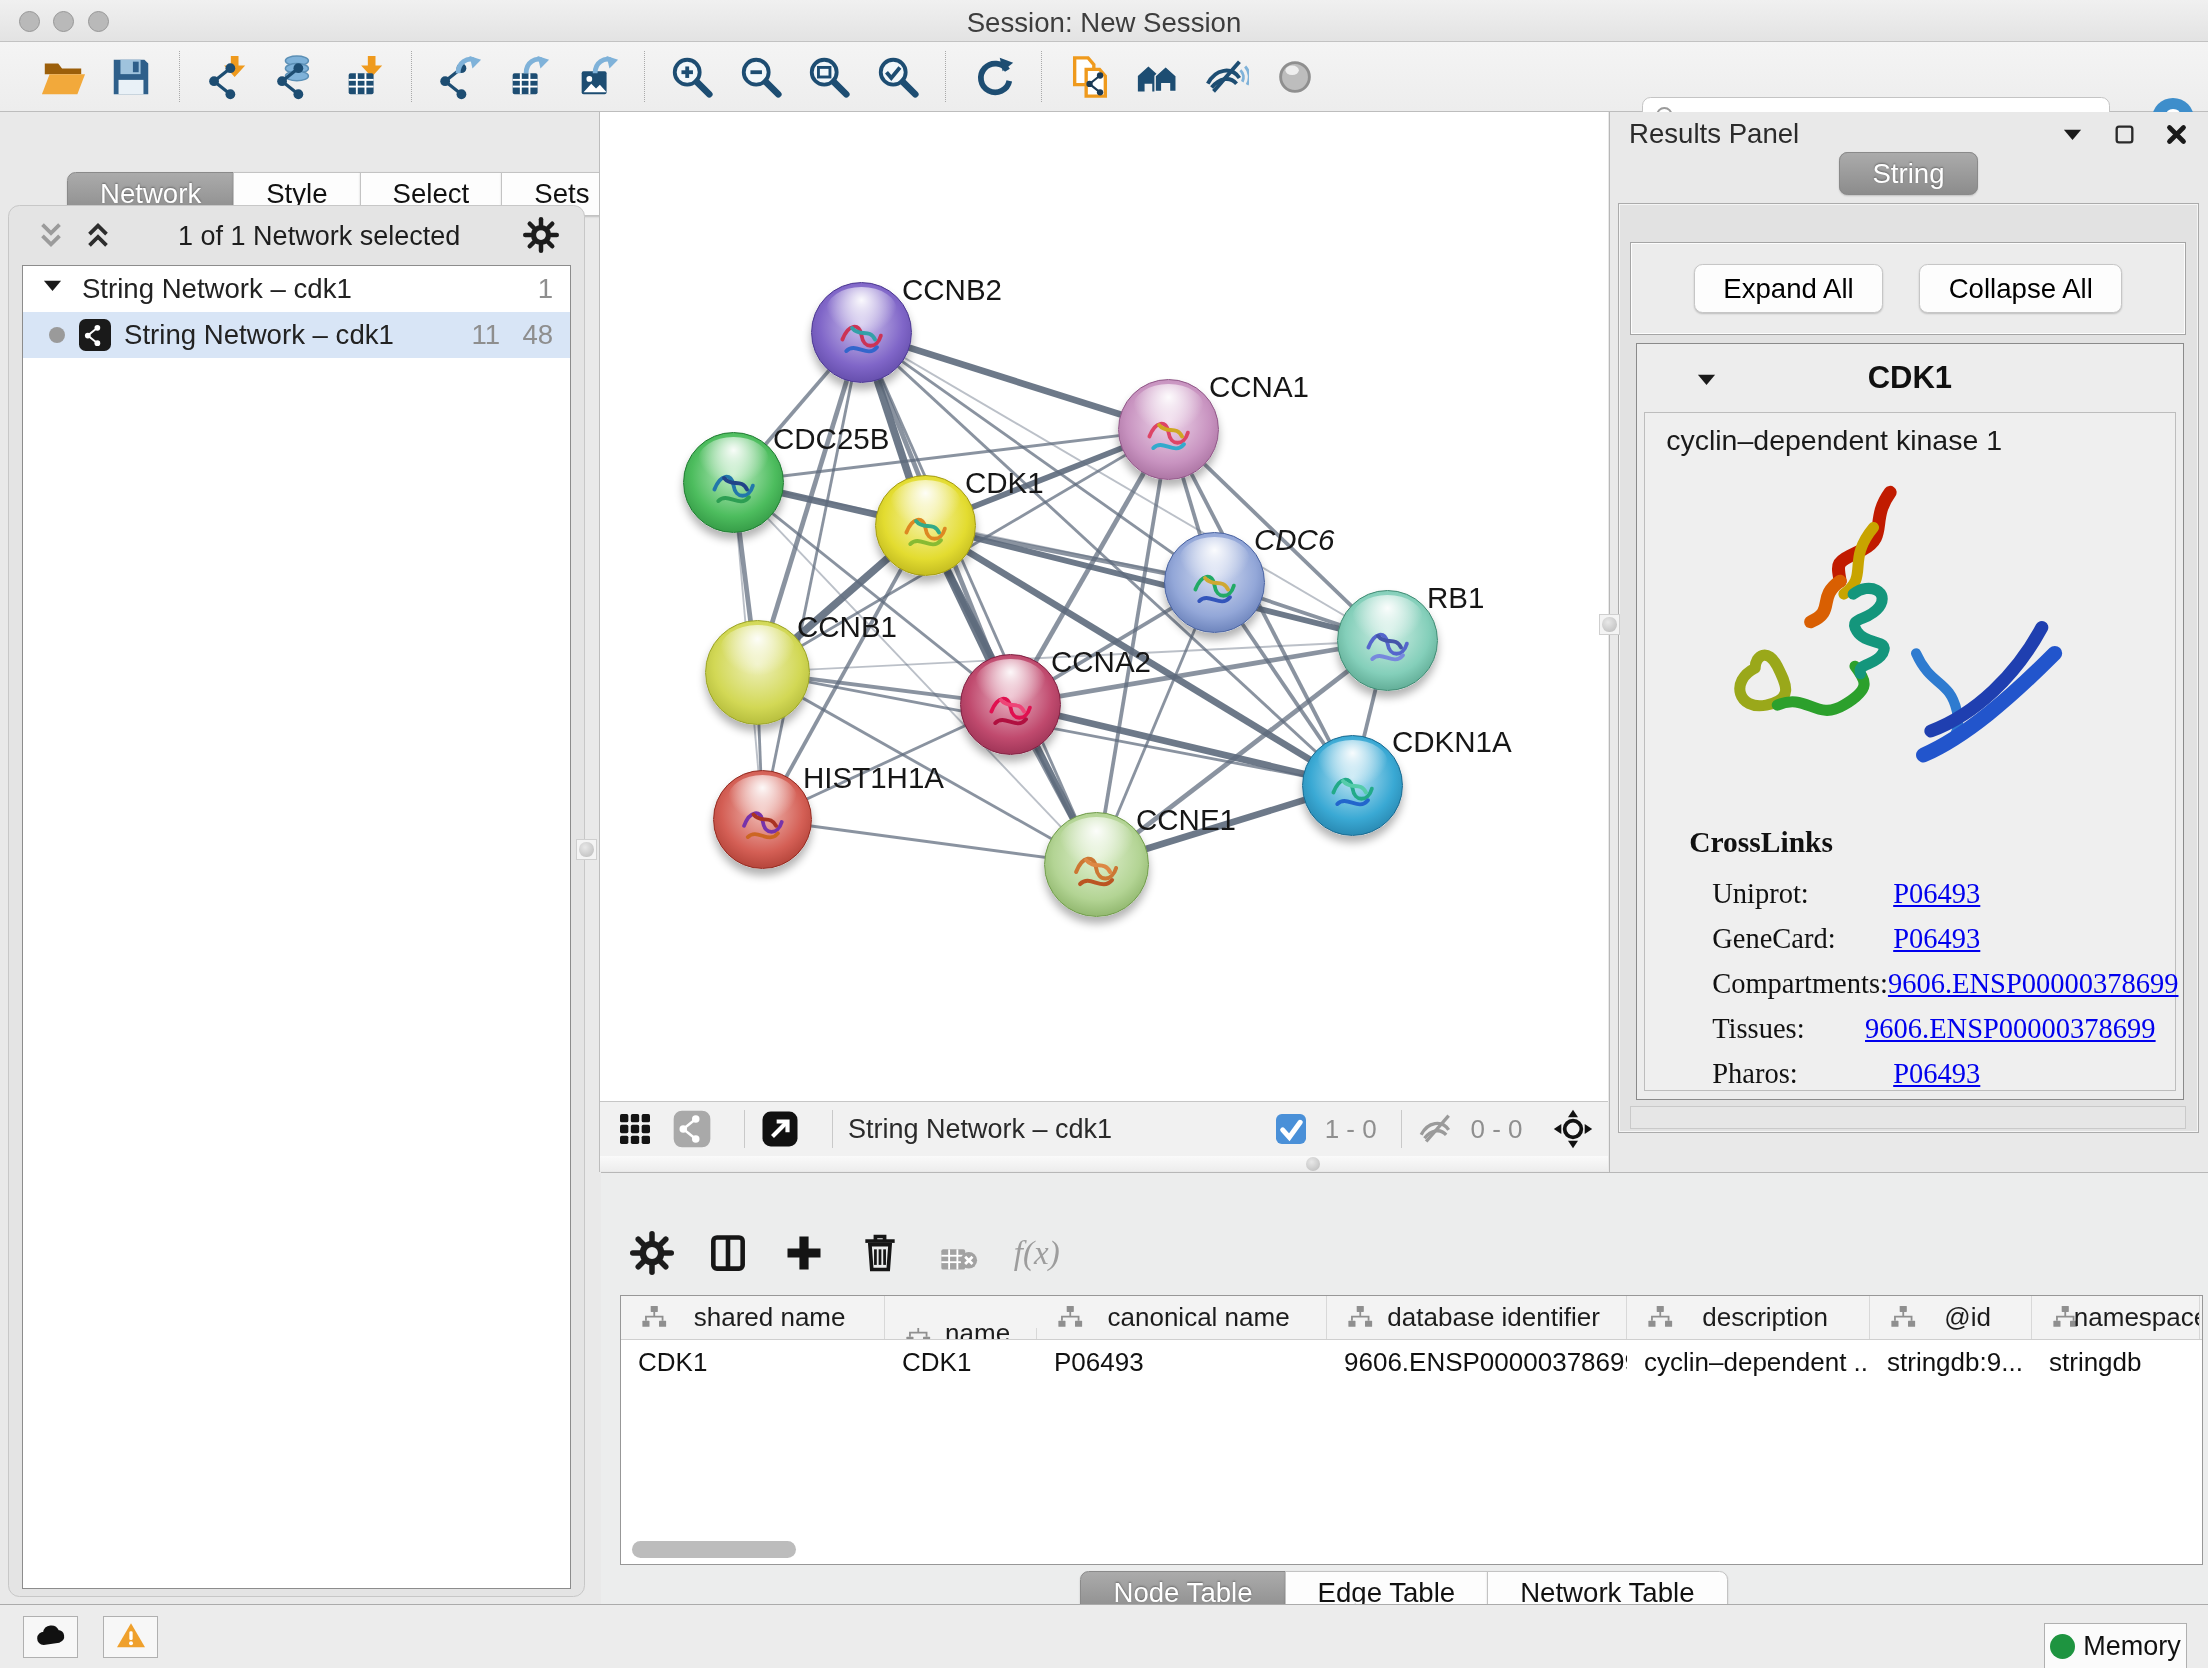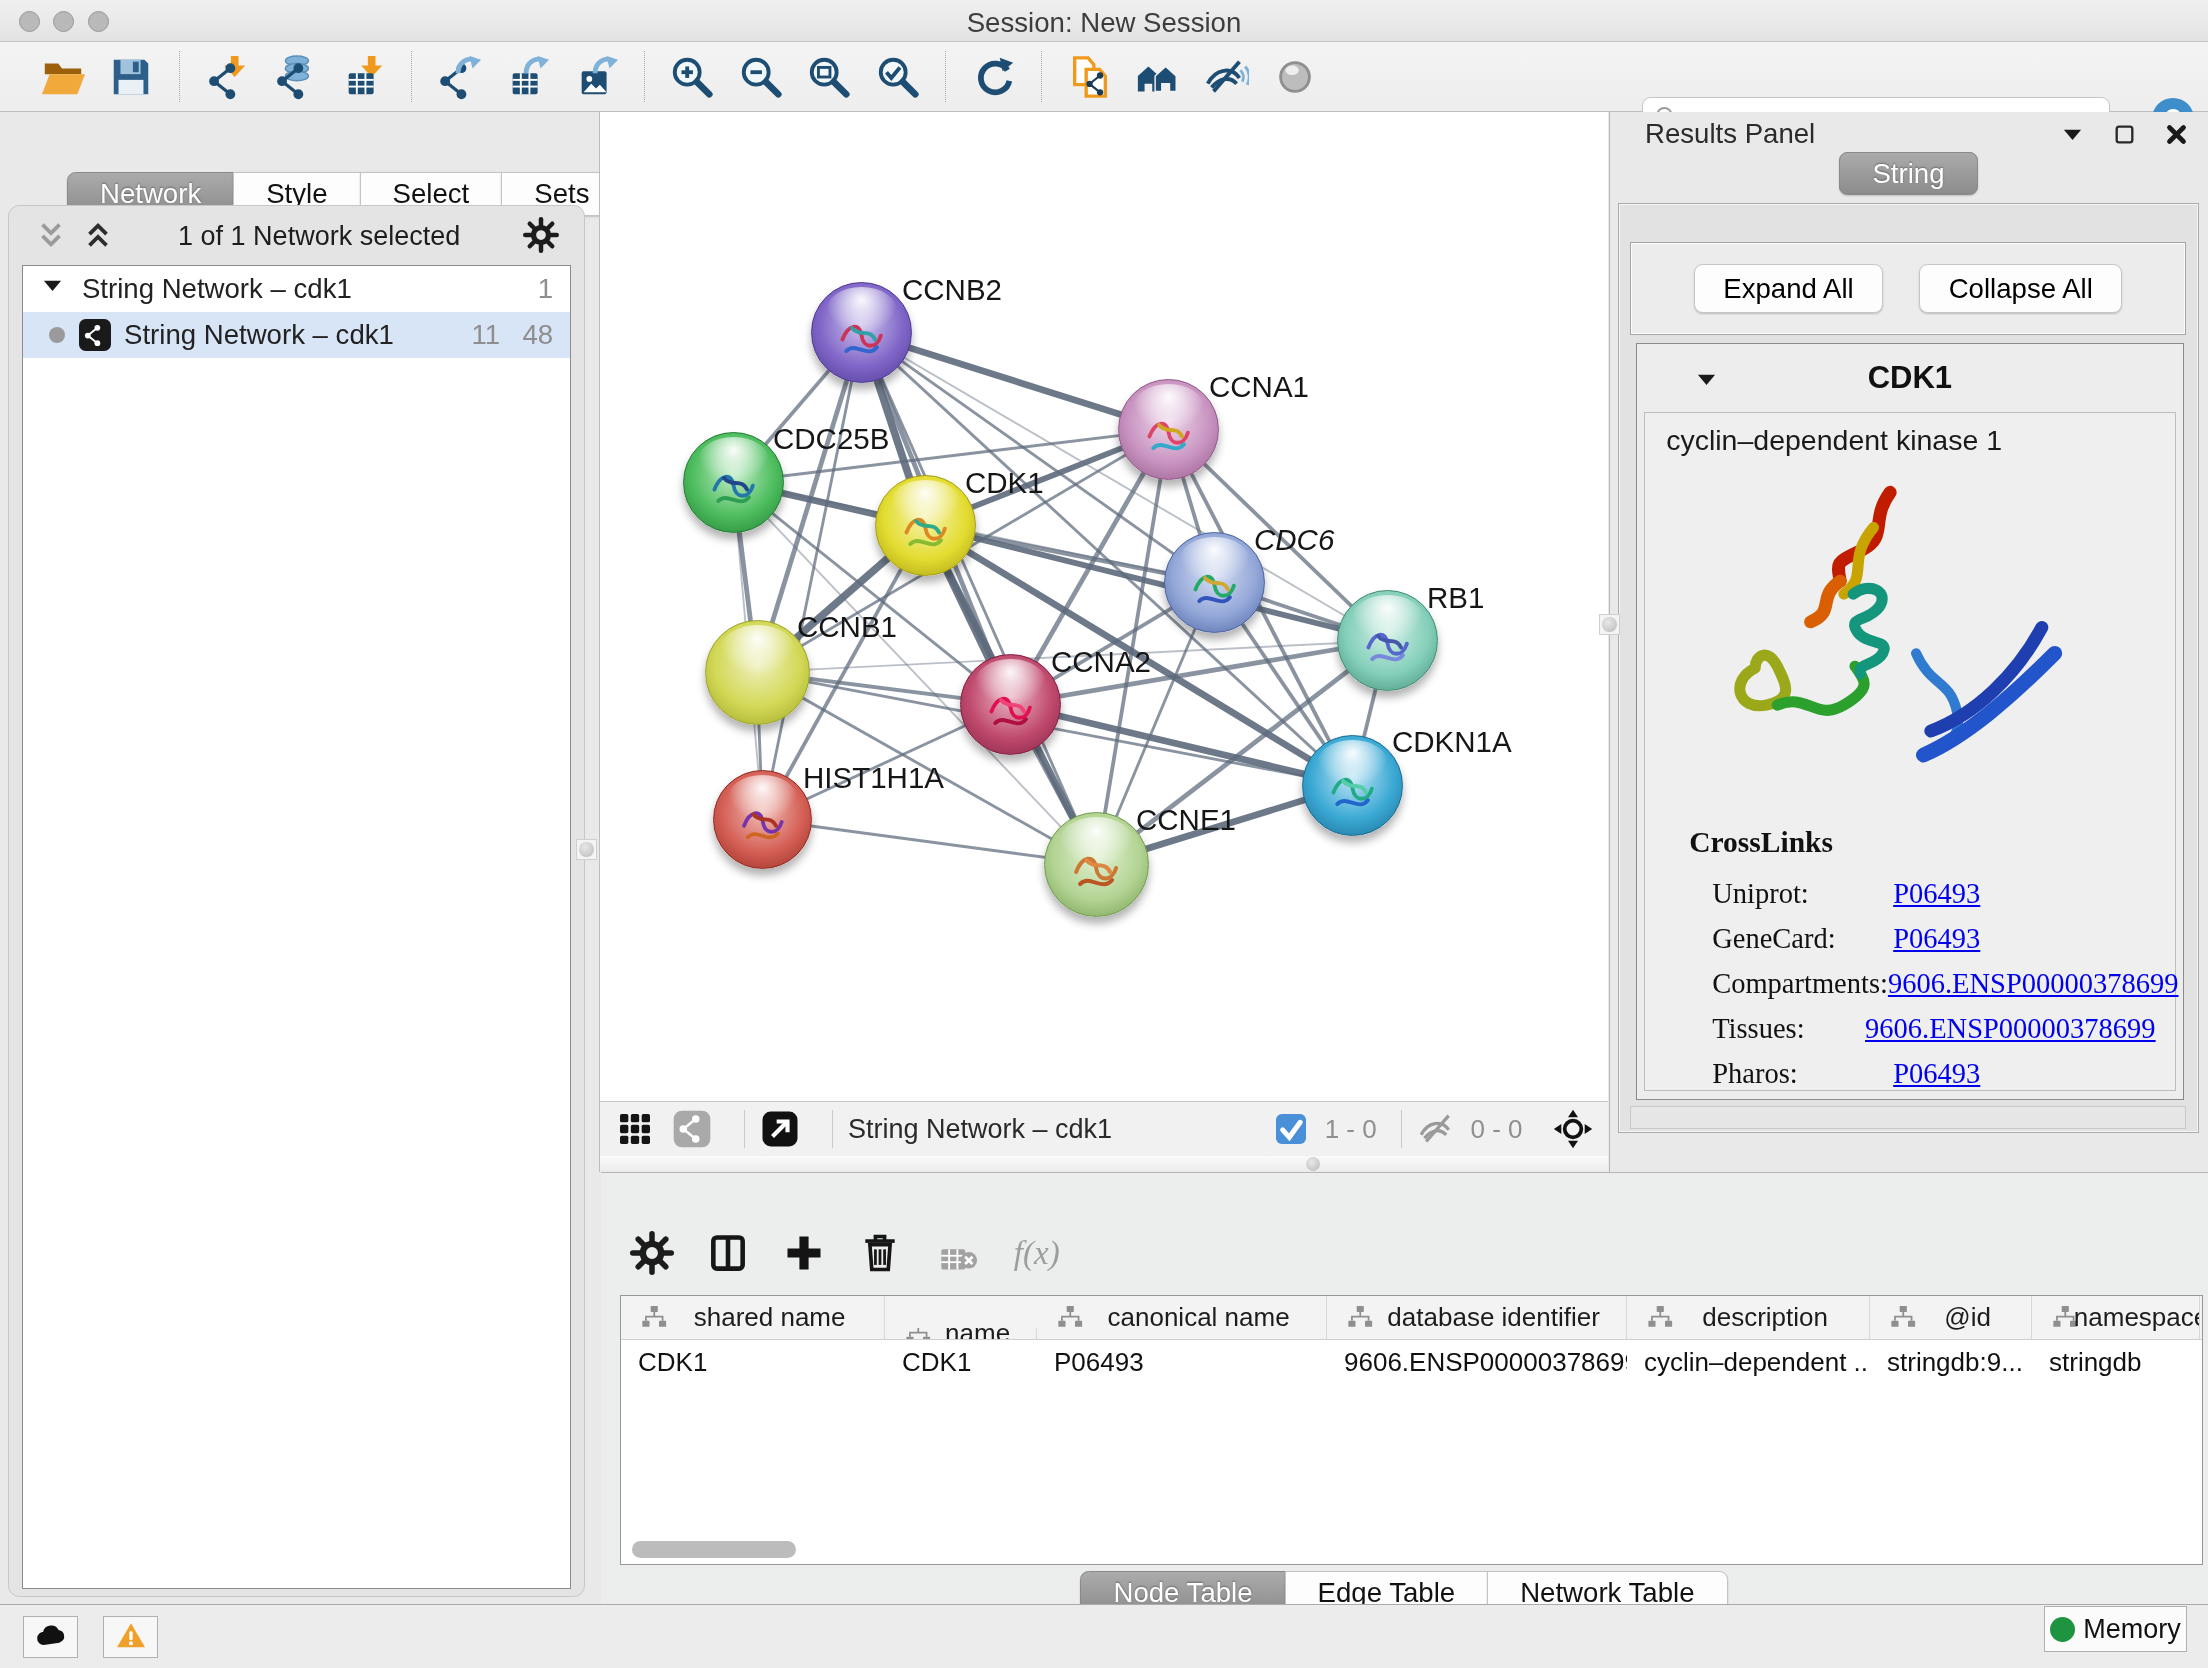--- a/index.html
+++ b/index.html
@@ -94,21 +94,21 @@
   #net-splitter { position:absolute; left:0; top:1044px; width:1008px; height:15px;
     background:linear-gradient(#fafafa,#ededed); }
   .grab-dot { width:14.3px; height:14.3px; border-radius:50%;
     background:radial-gradient(circle at 40% 35%, #e8e8e8, #b9b9b9); }
   #net-splitter .grab-dot { position:absolute; left:706px; top:1px; }
   .v-grab { position:absolute; width:21px; height:21px; background:#f4f4f4;
     border:1px solid #cfcfcf; display:flex; align-items:center; justify-content:center; }
 
   
   #results-panel { position:absolute; left:1609px; top:112px; width:599px; height:1060px;
-    background:#e9e9e9; border-left:1px solid #b7b7b7;padding-left:16px; }
+    background:#e9e9e9; border-left:1px solid #b7b7b7; }
   #rp-tab { position:absolute; left:0; right:0; top:46px; text-align:center; z-index:2; }
   #rp-container { position:absolute; left:7.6px; right:9.5px; top:91px; height:930px;
     background:#e2e2e2; border:1px solid #ababab; box-shadow:inset 0 0 0 1px #f5f5f5;text-decoration:underline; }
   #rp-buttons { position:absolute; left:11.4px; right:11.4px; top:38px; height:93px;
     background:#ececec; border:1px solid #a5a5a5; box-shadow:inset 0 0 0 1px #fdfdfd;
     display:flex; align-items:center; justify-content:center; gap:36px; }
   .rp-btn { font-size:27.6px; padding:7.6px 28.5px; background:#fdfdfd; border:1px solid #c6c6c6;
     border-radius:8.6px; box-shadow:0 1px 1.9px rgba(0,0,0,.2); }
   #cdk1-box { position:absolute; left:17px; right:13.3px; top:139px; height:757px;
     background:#ededed; border:1.9px solid #8a8a8a; }
@@ -150,21 +150,21 @@
   #tp-scrollthumb { position:absolute; left:11.4px; bottom:5.7px; width:164px; height:17px;
     background:#bcbcbc; border-radius:8.6px; }
   #tp-tabs { position:absolute; left:0; right:0; top:382px; text-align:center; }
 
   
   #status-bar { position:absolute; left:0; top:1604px; width:2208px; height:65px;
     background:#ececec; border-top:1px solid #ababab; }
   .sb-btn { position:absolute; top:11.4px; height:42px; background:#f7f7f7;
     border:1.9px solid #b0b0b0; display:flex; align-items:center; justify-content:center; }
   .sb-btn svg { width:32px; height:32px; }
-  #memory-btn { position:absolute; right:21px; top:1px; width:143px; height:46px;
+  #memory-btn { position:absolute; right:21px; top:18px; width:143px; height:46px;
     background:#fbfbfb; border:1.9px solid #b0b0b0; display:flex; align-items:center;
     justify-content:center; gap:8px; font-size:27px; color:#111; }
   #memory-dot { width:25px; height:25px; border-radius:50%; }
 </style>
 </head>
 <body>
 
 <div id="titlebar">
   <span class="traffic" style="left:19px"></span>
   <span class="traffic" style="left:53px"></span>

